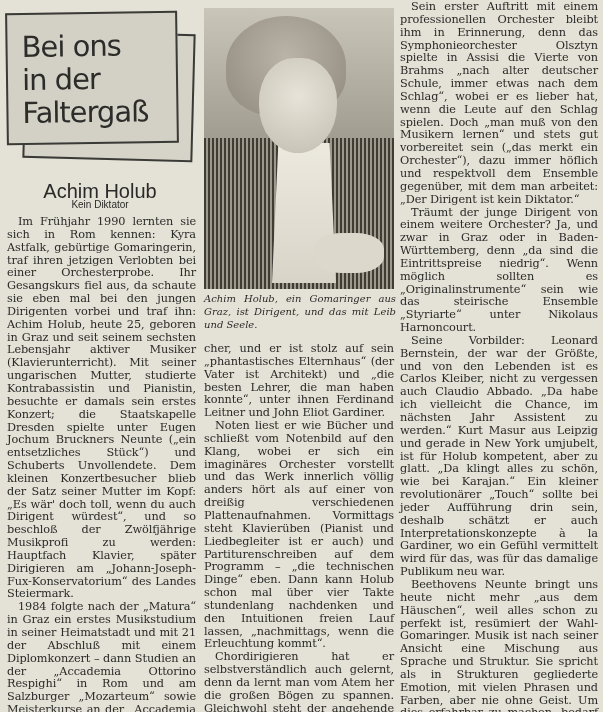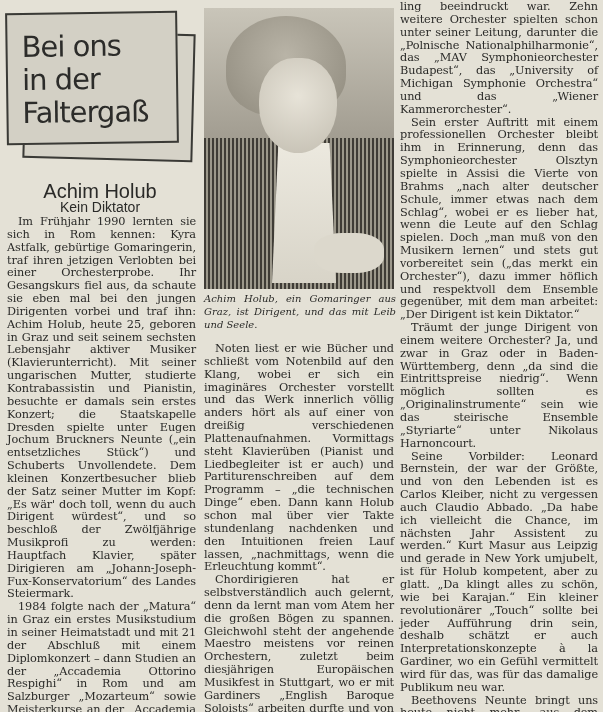--- a/index.html
+++ b/index.html
@@ -41,21 +41,21 @@
     font-weight:normal; letter-spacing:-1px;
   }
   .author {
     position:absolute; left:0; top:180px; width:200px; text-align:center;
     font-family:"Liberation Sans", sans-serif;
     font-size:20px; color:#2a2a28;
   }
   .subtitle {
     position:absolute; left:0; top:199px; width:200px; text-align:center;
     font-family:"Liberation Sans", sans-serif;
-    font-size:14px; color:#2a2a28;
+    font-size:10px; color:#2a2a28;
   }
   .photo {
     position:absolute; left:204px; top:8px; width:190px; height:281px;
     background:
       radial-gradient(ellipse 38px 44px at 95px 90px, #d8d4c8 0%, #bdb8ab 60%, transparent 62%),
       radial-gradient(ellipse 60px 52px at 75px 55px, #b5b0a3 0%, #9d988b 70%, transparent 72%),
       linear-gradient(180deg, transparent 0, transparent 140px, #e6e3d9 140px, #e6e3d9 180px, transparent 180px),
       repeating-linear-gradient(90deg, #4f4c45 0 2px, #8e8a7e 2px 4px),
       #a7a296;
     overflow:hidden;
@@ -121,23 +121,23 @@
 </div>
 <div class="caption">Achim Holub, ein Gomaringer aus Graz, ist Dirigent, und das mit Leib und Seele.</div>
 
 <div id="col1" class="col">
   <p>Im Frühjahr 1990 lernten sie sich in Rom kennen: Kyra Astfalk, gebürtige Gomaringerin, traf ihren jetzigen Verlobten bei einer Orchesterprobe. Ihr Gesangskurs fiel aus, da schaute sie eben mal bei den jungen Dirigenten vorbei und traf ihn: Achim Holub, heute 25, geboren in Graz und seit seinem sechsten Lebensjahr aktiver Musiker (Klavierunterricht). Mit seiner ungarischen Mutter, studierte Kontrabassistin und Pianistin, besuchte er damals sein erstes Konzert; die Staatskapelle Dresden spielte unter Eugen Jochum Bruckners Neunte („ein entsetzliches Stück“) und Schuberts Unvollendete. Dem kleinen Konzertbesucher blieb der Satz seiner Mutter im Kopf: „Es wär' doch toll, wenn du auch Dirigent würdest“, und so beschloß der Zwölfjährige Musikprofi zu werden: Hauptfach Klavier, später Dirigieren am „Johann-Joseph-Fux-Konservatorium“ des Landes Steiermark.</p>
   <p>1984 folgte nach der „Matura“ in Graz ein erstes Musikstudium in seiner Heimatstadt und mit 21 der Abschluß mit einem Diplomkonzert – dann Studien an der „Accademia Ottorino Respighi“ in Rom und am Salzburger „Mozarteum“ sowie Meisterkurse an der „Accademia Chigiana“ in Siena und Assisi.</p>
 
 </div>
 
 <div id="col2" class="col">
+  <p class="noindent">cher, und er ist stolz auf sein „phantastisches Elternhaus“ (der Vater ist Architekt) und „die besten Lehrer, die man haben konnte“, unter ihnen Ferdinand Leitner und John Eliot Gardiner.</p>
   <p>Noten liest er wie Bücher und schließt vom Notenbild auf den Klang, wobei er sich ein imaginäres Orchester vorstellt und das Werk innerlich völlig anders hört als auf einer von dreißig verschiedenen Plattenaufnahmen. Vormittags steht Klavierüben (Pianist und Liedbegleiter ist er auch) und Partiturenschreiben auf dem Programm – „die technischen Dinge“ eben. Dann kann Holub schon mal über vier Takte stundenlang nachdenken und den Intuitionen freien Lauf lassen, „nachmittags, wenn die Erleuchtung kommt“.</p>
   <p>Chordirigieren hat er selbstverständlich auch gelernt, denn da lernt man vom Atem her die großen Bögen zu spannen. Gleichwohl steht der angehende Maestro meistens vor reinen Orchestern, zuletzt beim diesjährigen Europäischen Musikfest in Stuttgart, wo er mit Gardiners „English Baroque Soloists“ arbeiten durfte und von Helmuth Ril-</p>
 </div>
 
 <div id="col3" class="col">
-  <p class="noindent">ling beeindruckt war. Zehn weitere Orchester spielten schon unter seiner Leitung, darunter die „Polnische Nationalphilharmonie“, das „MAV Symphonieorchester Budapest“, das „University of Michigan Symphonie Orchestra“ und das „Wiener Kammerorchester“.</p>
   <p>Sein erster Auftritt mit einem professionellen Orchester bleibt ihm in Erinnerung, denn das Symphonieorchester Olsztyn spielte in Assisi die Vierte von Brahms „nach alter deutscher Schule, immer etwas nach dem Schlag“, wobei er es lieber hat, wenn die Leute auf den Schlag spielen. Doch „man muß von den Musikern lernen“ und stets gut vorbereitet sein („das merkt ein Orchester“), dazu immer höflich und respektvoll dem Ensemble gegenüber, mit dem man arbeitet: „Der Dirigent ist kein Diktator.“</p>
   <p>Träumt der junge Dirigent von einem weitere Orchester? Ja, und zwar in Graz oder in Baden-Württemberg, denn „da sind die Eintrittspreise niedrig“. Wenn möglich sollten es „Originalinstrumente“ sein wie das steirische Ensemble „Styriarte“ unter Nikolaus Harnoncourt.</p>
   <p>Seine Vorbilder: Leonard Bernstein, der war der Größte, und von den Lebenden ist es Carlos Kleiber, nicht zu vergessen auch Claudio Abbado. „Da habe ich vielleicht die Chance, im nächsten Jahr Assistent zu werden.“ Kurt Masur aus Leipzig und gerade in New York umjubelt, ist für Holub kompetent, aber zu glatt. „Da klingt alles zu schön, wie bei Karajan.“ Ein kleiner revolutionärer „Touch“ sollte bei jeder Aufführung drin sein, deshalb schätzt er auch Interpretationskonzepte à la Gardiner, wo ein Gefühl vermittelt wird für das, was für das damalige Publikum neu war.</p>
   <p><span>Beethovens Neunte bringt uns heute nicht mehr „aus dem Häuschen“, weil alles schon zu perfekt ist, resümiert der Wahl-Gomaringer. Musik ist nach seiner Ansicht eine Mischung aus Sprache und Struktur. Sie spricht als in Strukturen gegliederte Emotion, mit vielen Phrasen und Farben, aber nie ohne Geist. Um dies erfahrbar zu machen, bedarf es einer seelischen Öffnung des Menschen: „Technik allein genügt nicht.“</span> </p>
 </div>
 
 </body></html>

